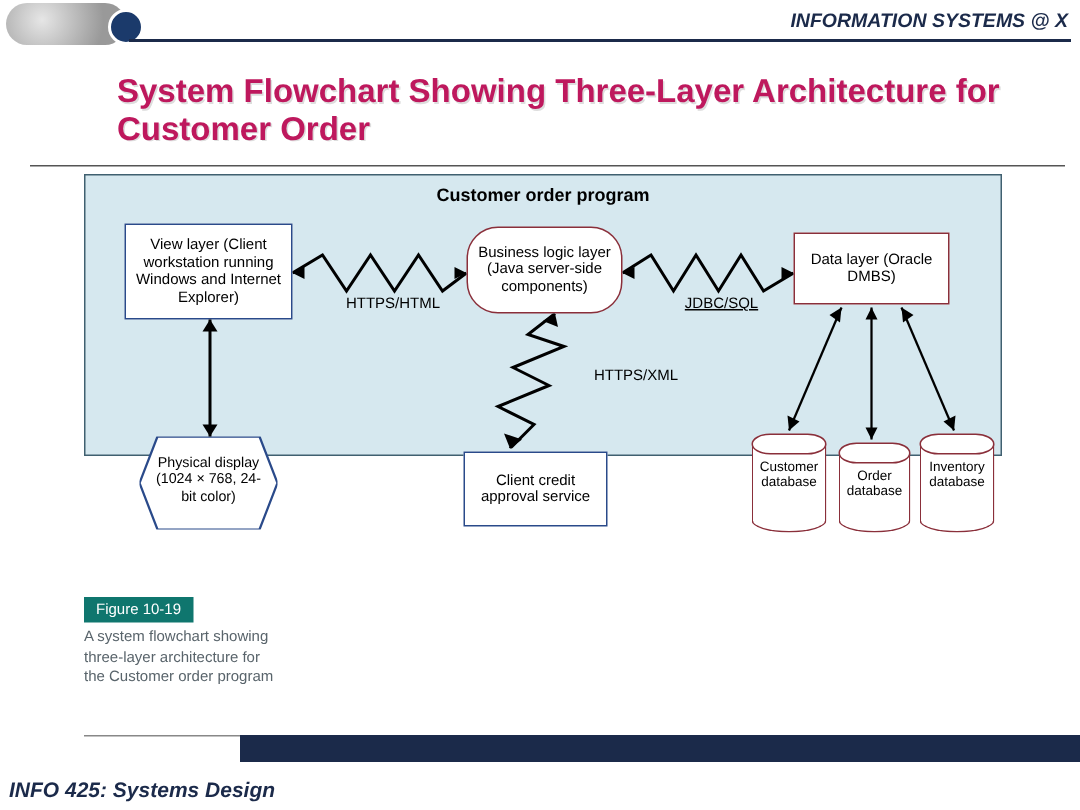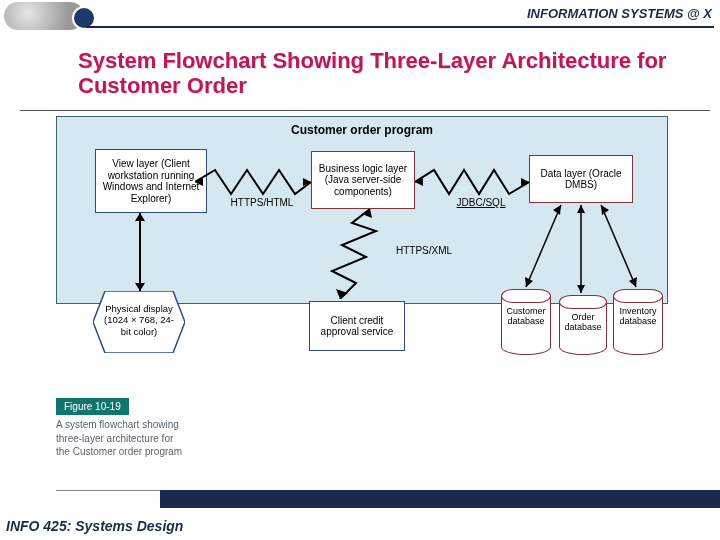--- a/index.html
+++ b/index.html
@@ -42,26 +42,26 @@
   <div class="header-right">INFORMATION SYSTEMS @ X</div>
   <div class="header-rule"></div>
 </div>
 
 <div class="title">System Flowchart Showing Three-Layer Architecture for Customer Order</div>
 <div class="title-rule"></div>
 
 <div class="chartbox">
   <div class="chart-title">Customer order program</div>
 
-  <div class="node blue" style="left:26px; top:32px; width:112px; height:64px;margin-left:12px;">
+  <div class="node blue" style="left:26px; top:32px; width:112px; height:64px;">
     <span>View layer
 (Client workstation running Windows and Internet Explorer)</span>
   </div>
 
-  <div class="node" style="left:254px; top:34px; width:104px; height:58px;">
+  <div class="node" style="left:254px; top:34px; width:104px; height:58px;border-radius:21px;">
     <span>Business logic layer
 (Java server-side components)</span>
   </div>
 
   <div class="node" style="left:472px; top:38px; width:104px; height:48px;">
     <span>Data layer
 (Oracle DMBS)</span>
   </div>
 
   <svg class="zig" style="left:138px; top:50px;" width="116" height="30">

